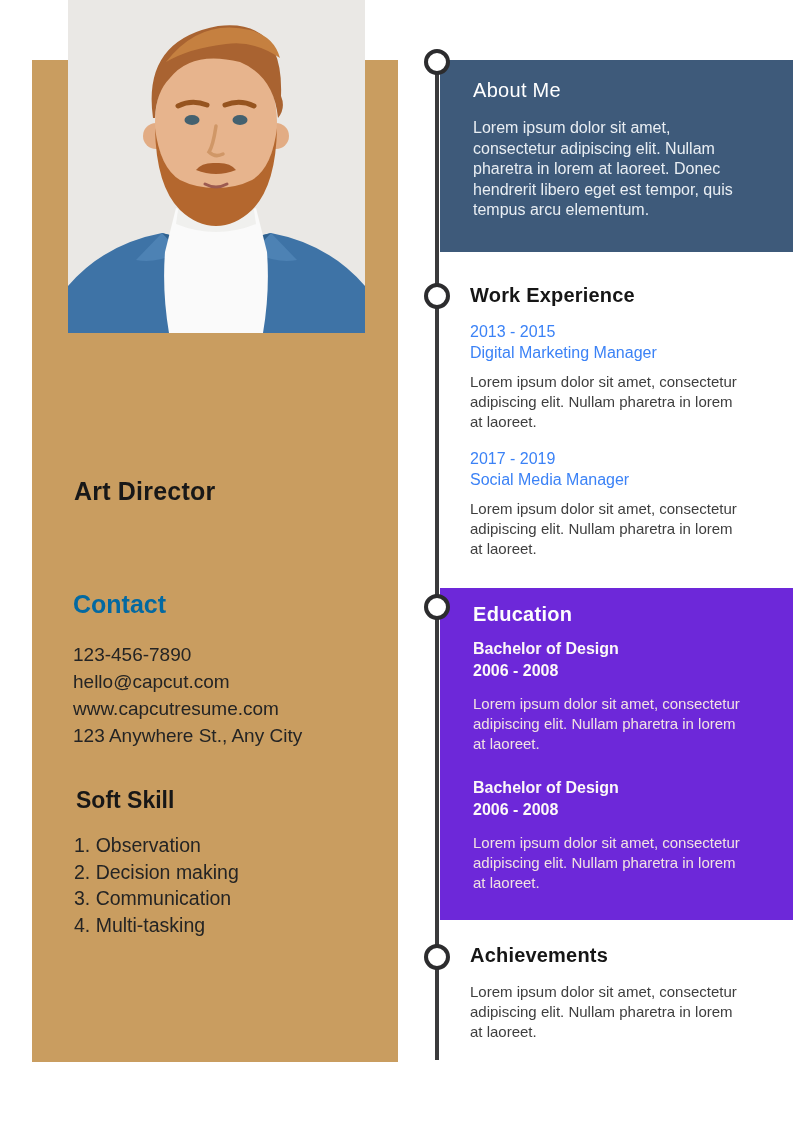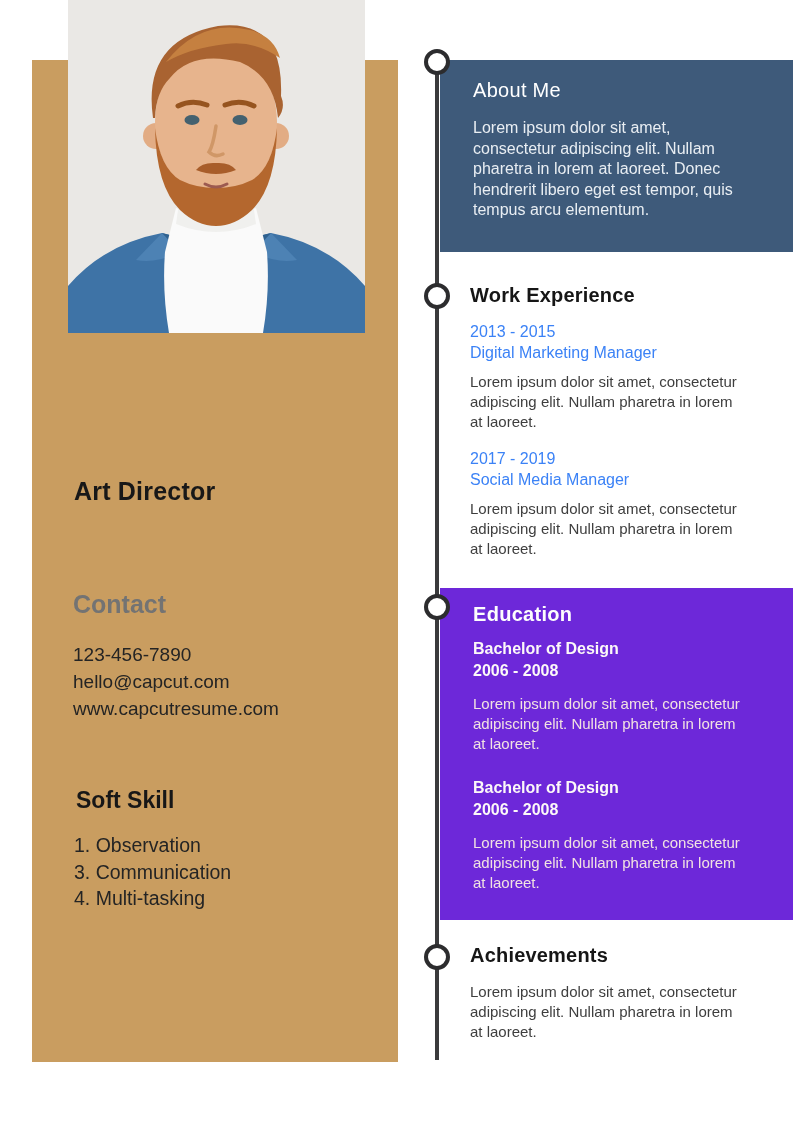--- a/index.html
+++ b/index.html
@@ -17,21 +17,21 @@
   .photo{position:absolute;left:68px;top:0;width:297px;height:333px;z-index:2;}
   .photo svg{display:block;}
 
   .name{position:absolute;left:73px;top:344px;z-index:3;
         font-size:47px;font-weight:700;line-height:58px;color:#141414;letter-spacing:.3px;}
   .name div{display:block;}
   .job-title{position:absolute;left:74px;top:477px;z-index:3;
         font-size:25px;font-weight:600;color:#181818;letter-spacing:.2px;}
 
   .contact-heading{position:absolute;left:73px;top:590px;z-index:3;
-        font-size:25px;font-weight:700;color:#737373;}
+        font-size:25px;font-weight:700;color:#0369a1;}
   .contact-lines{position:absolute;left:73px;top:641px;z-index:3;
         font-size:19px;line-height:27px;color:#242424;}
 
   .skill-heading{position:absolute;left:76px;top:787px;z-index:3;
         font-size:23px;font-weight:700;color:#171717;}
   .skill-list{position:absolute;left:74px;top:832px;z-index:3;
         font-size:19.5px;line-height:26.5px;color:#242424;}
 
   
   .timeline-line{position:absolute;left:435px;top:60px;width:4px;height:1000px;background:#3a3a3c;z-index:4;}
@@ -112,25 +112,27 @@
     </svg>
   </div>
 
   <div class="job-title">Art Director</div>
 
   <div class="contact-heading">Contact</div>
   <div class="contact-lines">
     <div>123-456-7890</div>
     <div>hello@capcut.com</div>
     <div>www.capcutresume.com</div>
+    <div>123 Anywhere St., Any City</div>
   </div>
 
   <div class="skill-heading">Soft Skill</div>
   <div class="skill-list">
     <div>1. Observation</div>
+    <div>2. Decision making</div>
     <div>3. Communication</div>
     <div>4. Multi-tasking</div>
   </div>
 
   <div class="timeline-line"></div>
   <div class="tl-node n-about"></div>
   <div class="tl-node n-work"></div>
   <div class="tl-node n-edu"></div>
   <div class="tl-node n-ach"></div>
 

